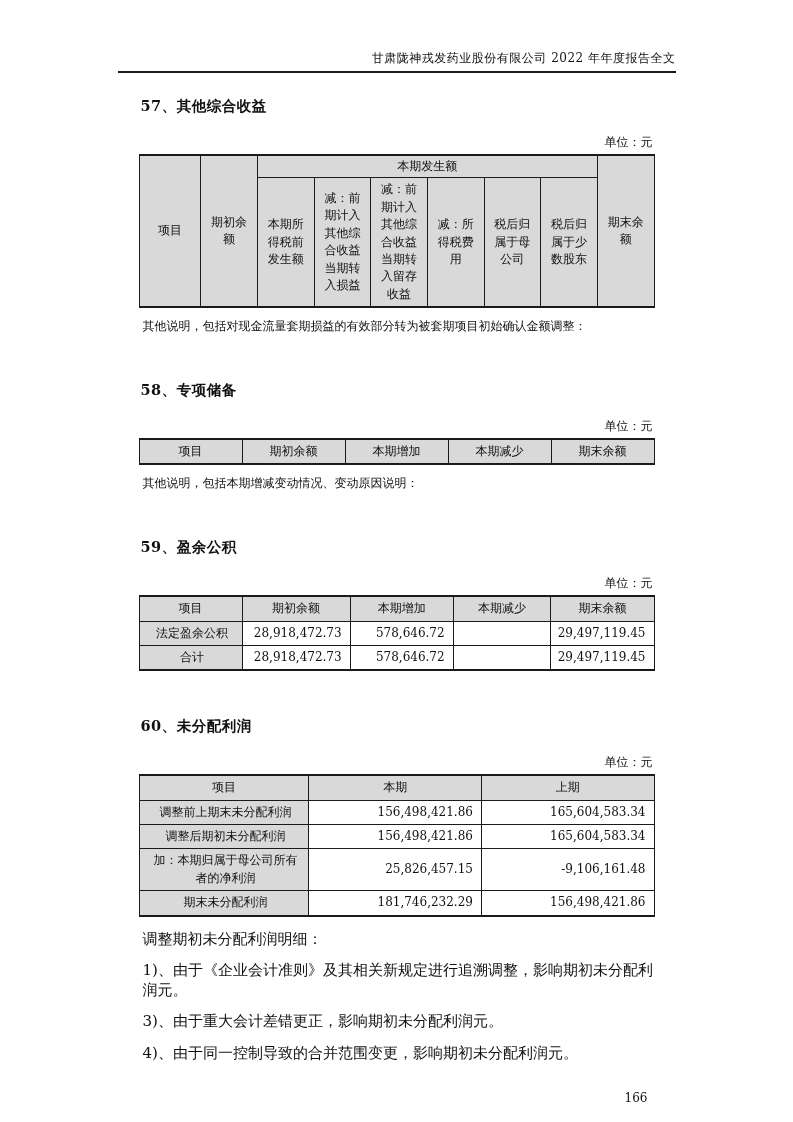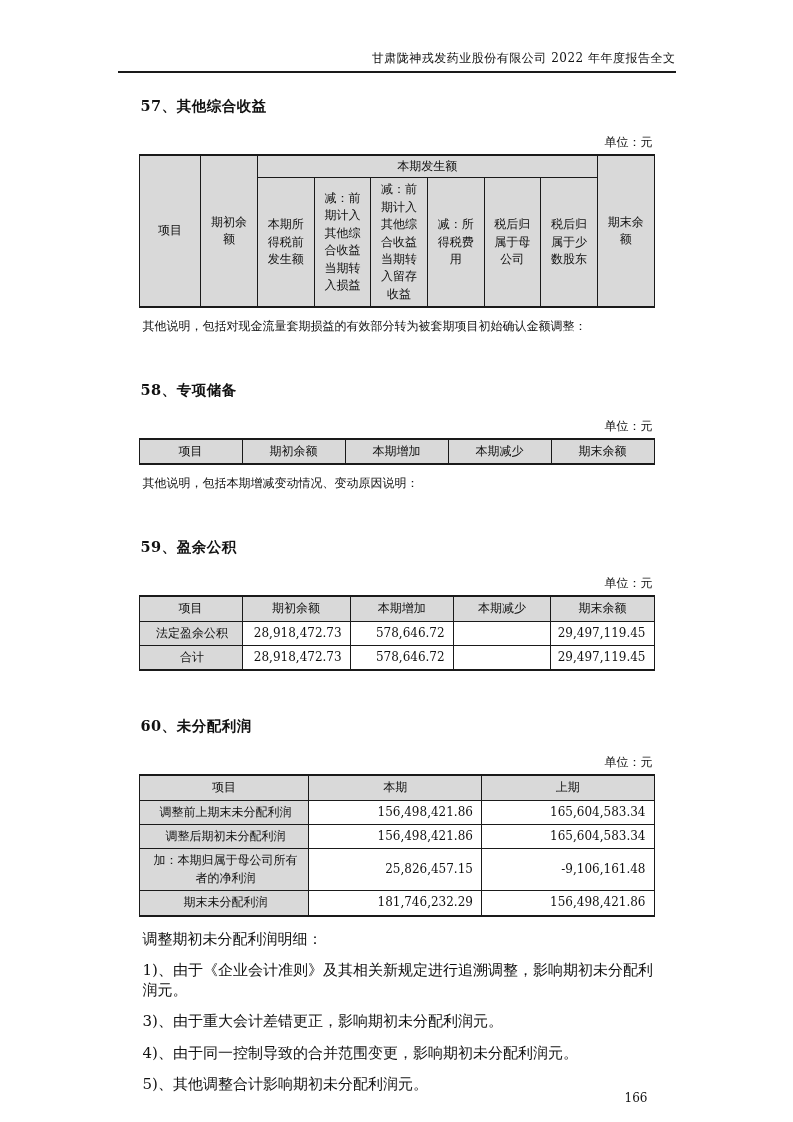--- a/index.html
+++ b/index.html
@@ -225,18 +225,17 @@
           <td class="num">181,746,232.29</td>
           <td class="num">156,498,421.86</td>
         </tr>
       </tbody>
     </table>
     <div class="notes-block">
       <p class="note-line">调整期初未分配利润明细：</p>
       <p class="note-line">1)、由于《企业会计准则》及其相关新规定进行追溯调整，影响期初未分配利润元。</p>
       <p class="note-line">3)、由于重大会计差错更正，影响期初未分配利润元。</p>
       <p class="note-line">4)、由于同一控制导致的合并范围变更，影响期初未分配利润元。</p>
-      <p class="note-line">5)、其他调整合计影响期初未分配利润元。</p>
     </div>
   </div>
 
   <div class="page-number">166</div>
 </div>
 
 </body></html>

